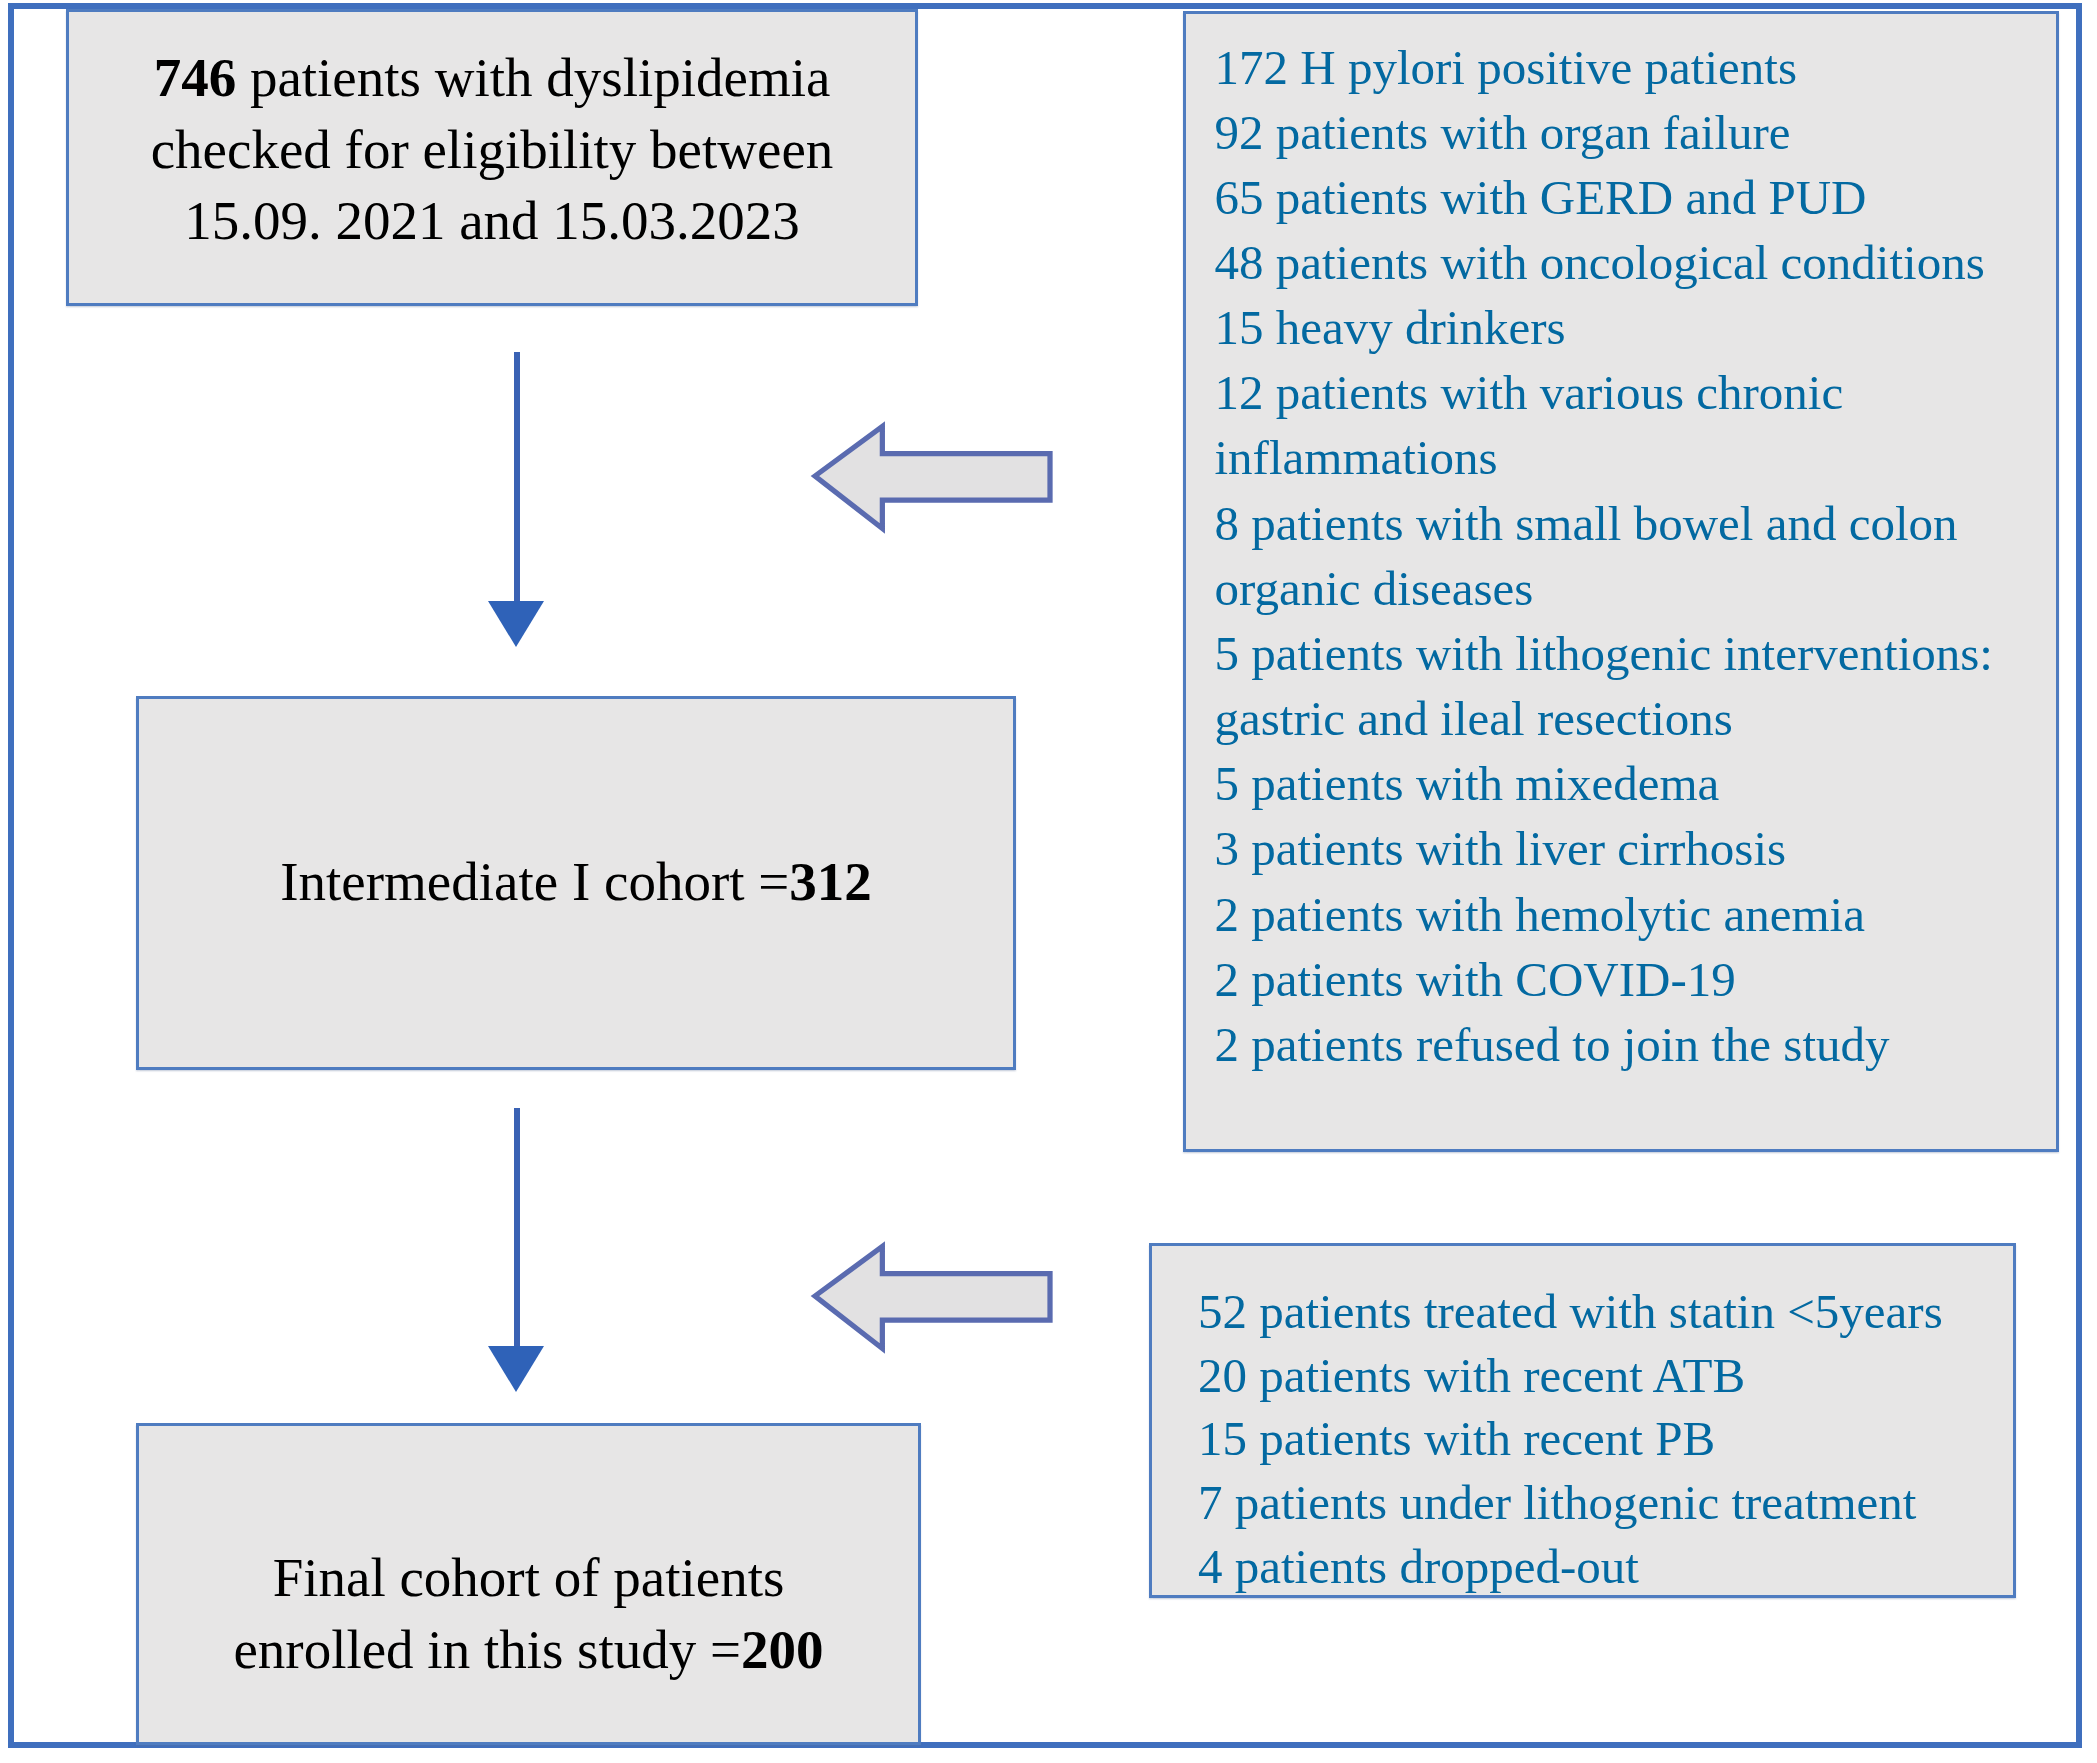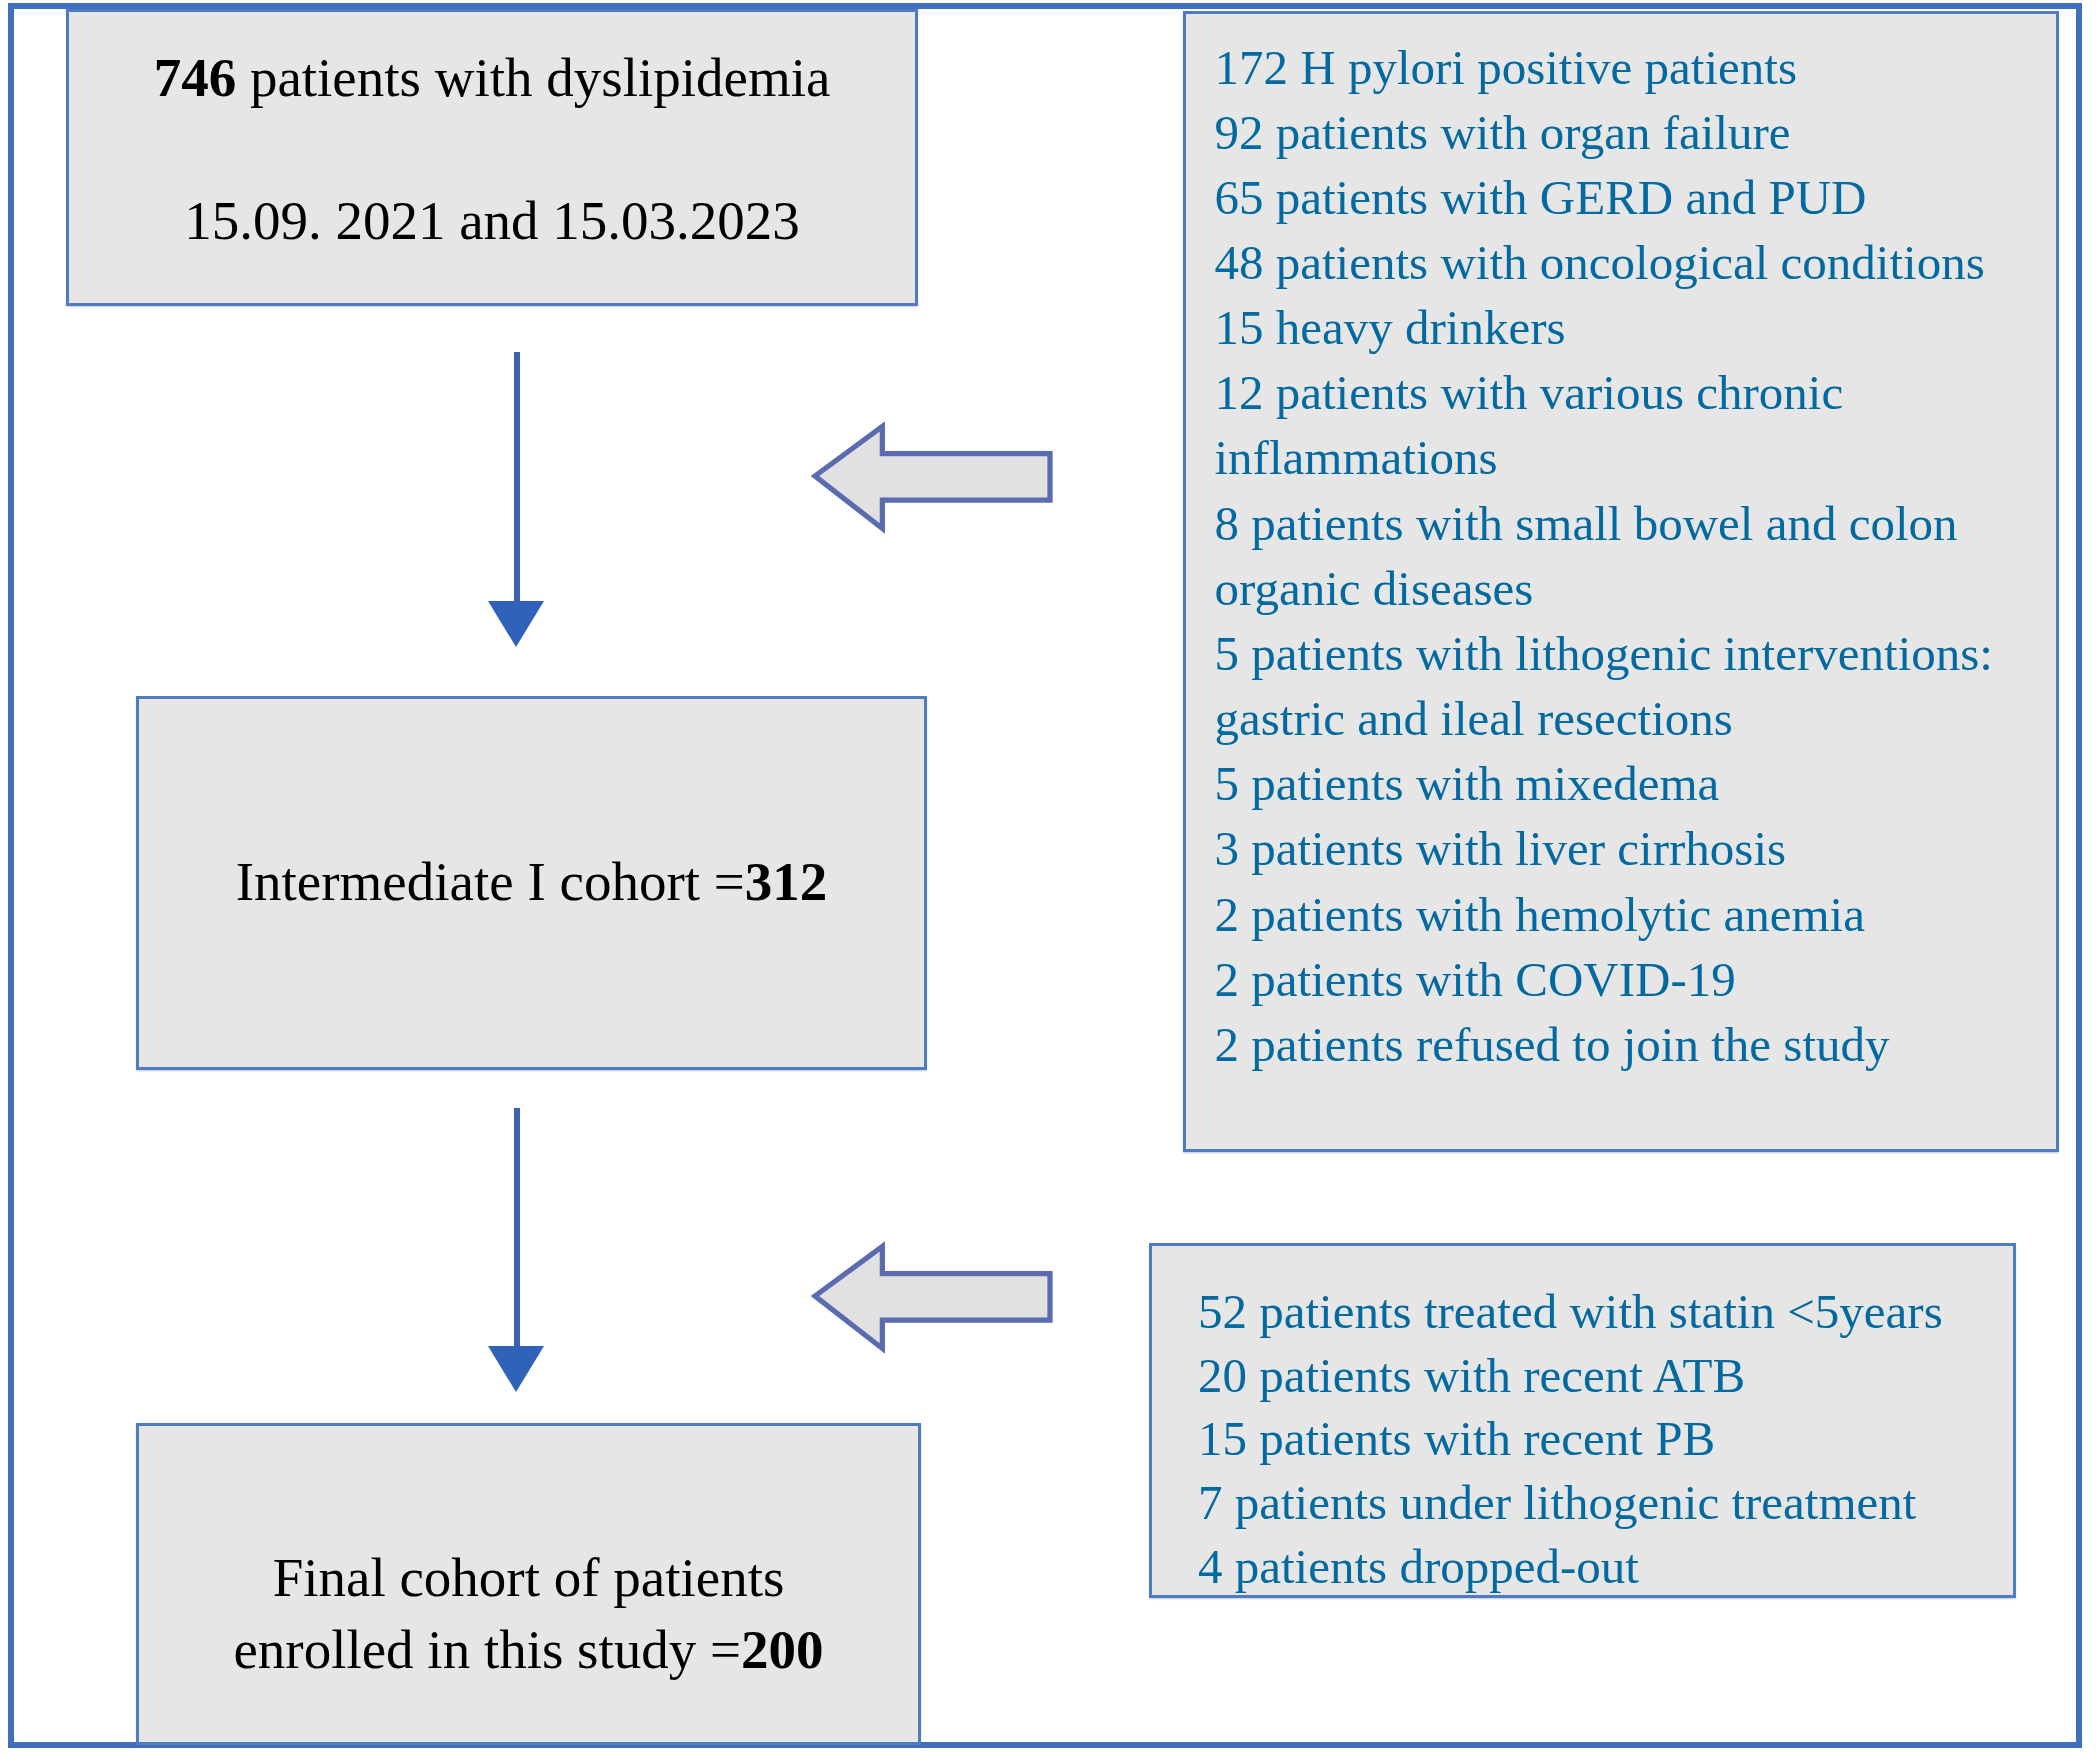--- a/index.html
+++ b/index.html
@@ -51,21 +51,21 @@
   }
   #box-eligibility .box-text {
     font-size: 55px;
     padding: 30px 30px 0 30px;
   }
 
   
   #box-intermediate {
     left: 136px;
     top: 696px;
-    width: 791px;
+    width: 880px;
     height: 374px;
   }
   #box-intermediate .inner-center {
     position: absolute;
     left: 0; right: 0;
     top: 50%;
     transform: translateY(-52%);
   }
   #box-intermediate .box-text { font-size: 55px; }
 
@@ -145,21 +145,21 @@
   #block-arrow-2 { left: 809px; top: 1236px; width: 247px; height: 120px; }
 </style>
 </head>
 <body>
 
 <div id="canvas">
 
   <div id="outer-frame"></div>
 
   <div class="flow-box" id="box-eligibility">
-    <div class="box-text"><b>746</b><span> patients with dyslipidemia</span><br><br><span>15.09. 2021 and 15.03.2023</span></div>
+    <div class="box-text"><b>746</b><span> patients with dyslipidemia</span><br><span>checked for eligibility between</span><br><span>15.09. 2021 and 15.03.2023</span></div>
   </div>
 
   <div class="v-arrow" id="arrow-1">
     <div class="shaft"></div>
     <div class="head"></div>
   </div>
 
   <div class="block-arrow" id="block-arrow-1">
     <svg viewBox="0 0 330 160" preserveAspectRatio="none">
       <polygon points="8,80 98,14 98,50 322,50 322,112 98,112 98,150" fill="#e2e1e2" stroke="#5a6bb0" stroke-width="7" stroke-linejoin="miter"></polygon>

